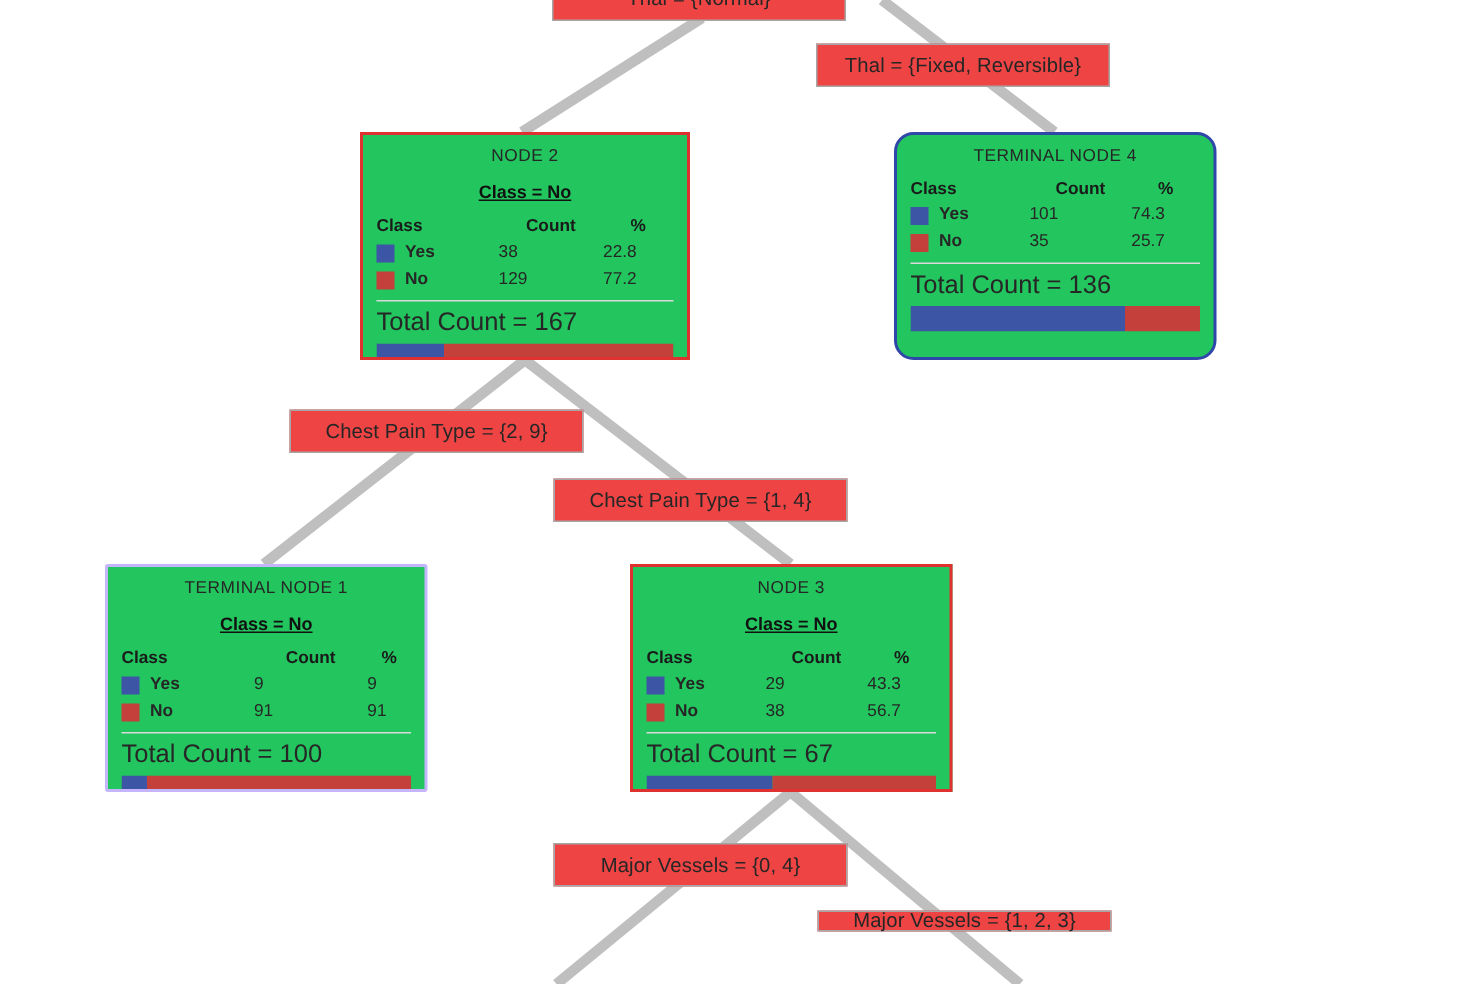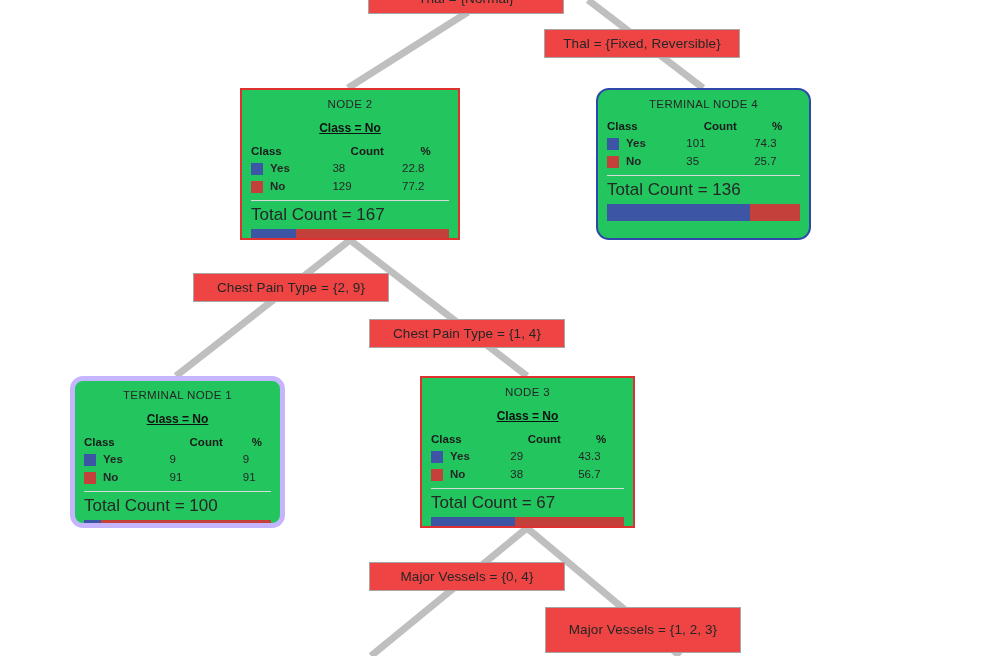--- a/index.html
+++ b/index.html
@@ -28,21 +28,21 @@
 
   
   .node{
     position:absolute;
     background:#22c55e;
     box-sizing:border-box;
     padding:7px 9px 9px 9px;
     overflow:hidden;
   }
   .node.sq-red{border:2px solid #e03131;}
-  .node.rd-red{border:5px solid #c4b5fd;border-radius:13px;}
+  .node.rd-red{border:2px solid #c4b5fd;border-radius:2px;}
   .node.rd-blue{border:2px solid #2f47a8;border-radius:13px;}
 
   .node-title{
     text-align:center;
     font-size:11.5px;
     color:#262626;
     letter-spacing:.35px;
     line-height:1.25;
   }
   .node-class{
@@ -120,21 +120,21 @@
       </div>
       <div class="edge-label" style="left: 193px; top: 273px; width: 196px; height: 29px;">
         <span>Chest Pain Type = {2, 9}</span>
       </div>
       <div class="edge-label" style="left: 369px; top: 319px; width: 196px; height: 29px;">
         <span>Chest Pain Type = {1, 4}</span>
       </div>
       <div class="edge-label" style="left: 369px; top: 562px; width: 196px; height: 29px;">
         <span>Major Vessels = {0, 4}</span>
       </div>
-      <div class="edge-label" style="left: 545px; top: 607px; width: 196px; height: 46px; align-items: center;">
+      <div class="edge-label" style="left: 545px; top: 607px; width: 196px; height: 14px; align-items: center;">
         <span>Major Vessels = {1, 2, 3}</span>
       </div>
     </div>
   <div id="nodes-layer">
       <div class="node sq-red" style="left: 240px; top: 88px; width: 220px; height: 152px;">
         <div class="node-title">NODE 2</div>
         <div class="node-class">Class = No</div>
         <table class="tbl">
           <thead>
             <tr>

